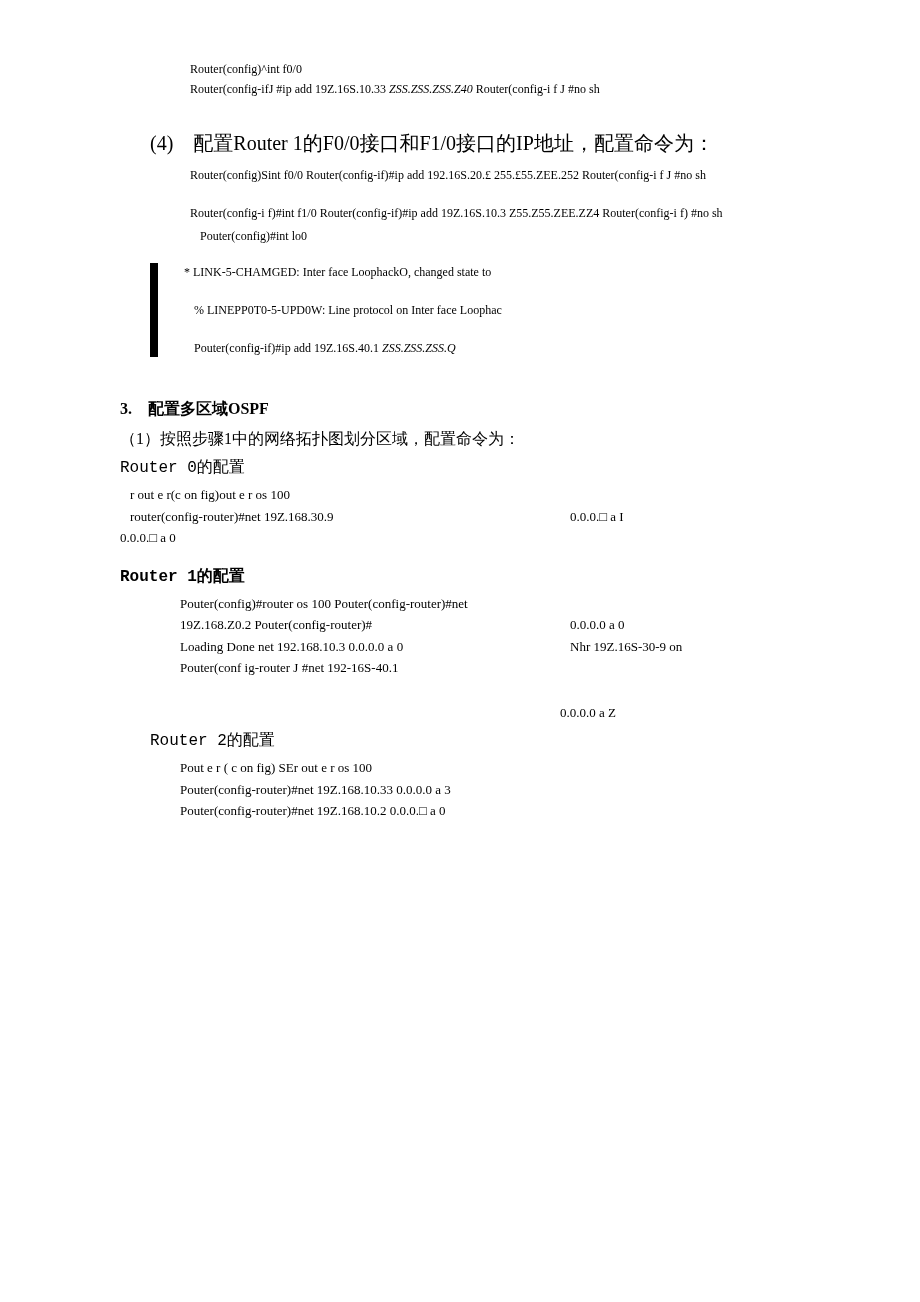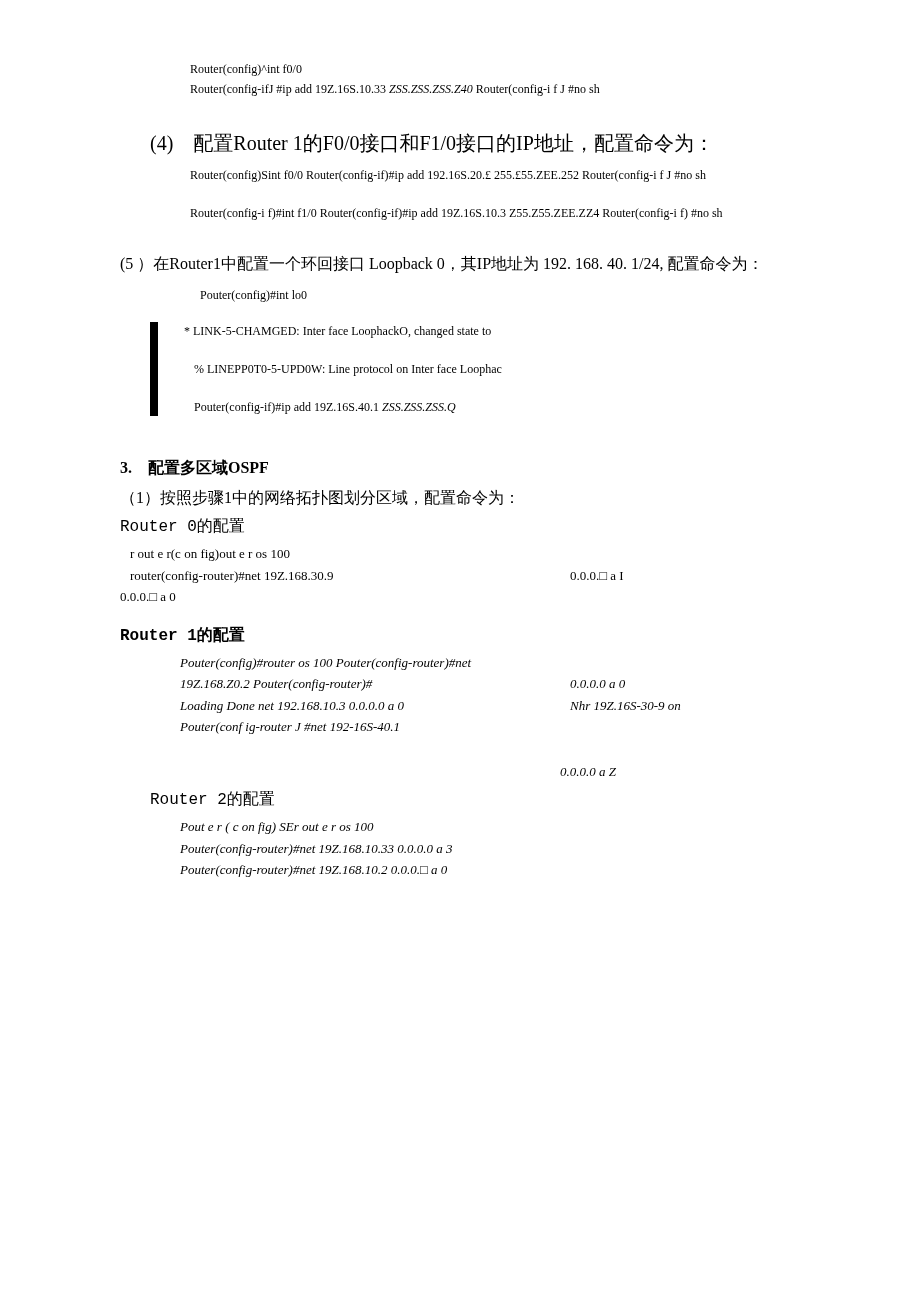--- a/index.html
+++ b/index.html
@@ -59,21 +59,20 @@
       font-family: "SimSun", "宋体", serif;
       font-size: 16px;
       margin-bottom: 5px;
     }
     .mono {
       font-family: "Courier New", monospace;
       font-size: 16px;
     }
     .block-indent2 {
       margin-left: 50px;
-      font-style: italic;
     }
     .border-block {
       border-left: 8px solid #000;
       padding-left: 26px;
       margin-top: 18px;
       margin-left: 30px;
     }
     .row {
       display: flex;
     }
@@ -94,23 +93,20 @@
 <div class="page">
   <div class="code-line">Router(config)^int f0/0</div>
   <div class="code-line">
     <span>Router(config-ifJ #ip add 19Z.16S.10.33 </span><span class="italic">ZSS.ZSS.ZSS.Z40</span><span> Router(config-i f J #no sh</span>
   </div>
 
   <div class="step-heading">(4)　配置Router 1的F0/0接口和F1/0接口的IP地址，配置命令为：</div>
   <div class="code-line" style="margin-top:8px;">Router(config)Sint f0/0 Router(config-if)#ip add 192.16S.20.£ 255.£55.ZEE.252 Router(config-i f J #no sh</div>
   <div class="code-line" style="margin-top:20px;">Router(config-i f)#int f1/0 Router(config-if)#ip add 19Z.16S.10.3 Z55.Z55.ZEE.ZZ4 Router(config-i f) #no sh</div>
 
-  <div class="step-heading2" style="text-align:justify;">
-    <span>(5 ）在Router1中配置一个环回接口 Loopback 0，其IP地址为 192. 168. 40. 1/24, 配置命令为：</span>
-  </div>
   <div class="code-line" style="margin-left:80px;margin-top:5px;">Pouter(config)#int lo0</div>
 
   <div class="border-block">
     <div class="code-line" style="margin-left:0;">* LINK-5-CHAMGED: Inter face LoophackO, changed state to</div>
     <div class="code-line" style="margin-left:10px;margin-top:20px;">% LINEPP0T0-5-UPD0W: Line protocol on Inter face Loophac</div>
     <div class="code-line" style="margin-left:10px;margin-top:20px;">
       <span>Pouter(config-if)#ip add 19Z.16S.40.1 </span><span class="italic">ZSS.ZSS.ZSS.Q</span>
     </div>
   </div>
 

